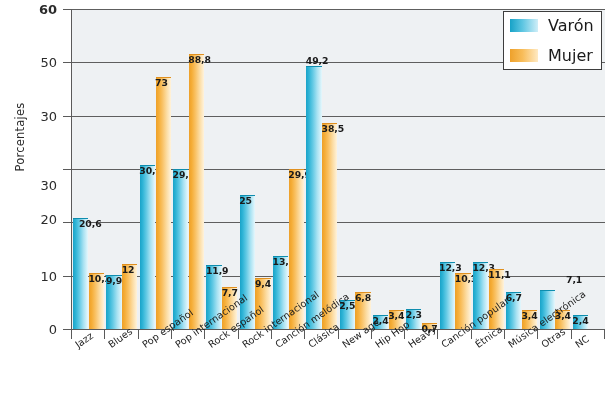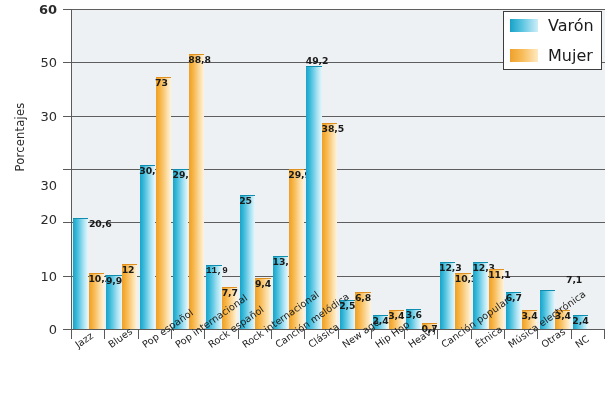--- a/index.html
+++ b/index.html
@@ -165,37 +165,37 @@
 
   <div class="plot-area">
     <div class="plot-inner" id="plot-inner">
         <div class="gridline" style="top: 266.667px;"></div>
         <div class="gridline" style="top: 213.333px;"></div>
         <div class="gridline" style="top: 160px;"></div>
         <div class="gridline" style="top: 106.667px;"></div>
         <div class="gridline" style="top: 53.3333px;"></div>
         <div class="gridline" style="top: 0px;"></div>
         <div class="bar male" style="left: 1.16594px; width: 15.1572px; height: 109.867px;"></div>
-        <div class="bar-label" style="left: 17px; top: 209.133px;">20,6</div>
+        <div class="bar-label" style="left: 7px; top: 209.133px;">20,6</div>
         <div class="bar female" style="left: 16.9231px; width: 15.1572px; height: 54.9333px;"></div>
         <div class="bar-label" style="left: 16.4234px; top: 264.067px;">10,3</div>
         <div class="bar male" style="left: 34.4784px; width: 15.1572px; height: 52.8px;"></div>
         <div class="bar-label" style="left: 33.9787px; top: 266.2px;">9,9</div>
         <div class="bar female" style="left: 50.2356px; width: 15.1572px; height: 64px;"></div>
         <div class="bar-label" style="left: 49.7359px; top: 255px;">12</div>
         <div class="bar male" style="left: 67.7909px; width: 15.1572px; height: 163.2px;"></div>
         <div class="bar-label" style="left: 67.2913px; top: 155.8px;">30,6</div>
         <div class="bar female" style="left: 83.5481px; width: 15.1572px; height: 250.667px;"></div>
         <div class="bar-label" style="left: 83.0484px; top: 68.3333px;">73</div>
         <div class="bar male" style="left: 101.103px; width: 15.1572px; height: 158.933px;"></div>
         <div class="bar-label" style="left: 100.604px; top: 160.067px;">29,8</div>
         <div class="bar female" style="left: 116.861px; width: 15.1572px; height: 273.6px;"></div>
         <div class="bar-label" style="left: 116.361px; top: 45.4px;">88,8</div>
         <div class="bar male" style="left: 134.416px; width: 15.1572px; height: 63.4667px;"></div>
-        <div class="bar-label" style="left: 133.916px; top: 255.533px; font-family: Liberation Mono, monospace;">11,9</div>
+        <div class="bar-label" style="left: 133.916px; top: 255.533px;">11,9</div>
         <div class="bar female" style="left: 150.173px; width: 15.1572px; height: 41.0667px;"></div>
         <div class="bar-label" style="left: 149.673px; top: 277.933px; text-align: right;">7,7</div>
         <div class="bar male" style="left: 167.728px; width: 15.1572px; height: 133.333px;"></div>
         <div class="bar-label" style="left: 167.229px; top: 185.667px;">25</div>
         <div class="bar female" style="left: 183.486px; width: 15.1572px; height: 50.1333px;"></div>
         <div class="bar-label" style="left: 182.986px; top: 268.867px;">9,4</div>
         <div class="bar male" style="left: 201.041px; width: 15.1572px; height: 72px;"></div>
         <div class="bar-label" style="left: 200.541px; top: 247px;">13,5</div>
         <div class="bar female" style="left: 216.798px; width: 15.1572px; height: 159.467px;"></div>
         <div class="bar-label" style="left: 216.298px; top: 159.533px;">29,9</div>
@@ -205,21 +205,21 @@
         <div class="bar-label" style="left: 249.611px; top: 113.667px;">38,5</div>
         <div class="bar male" style="left: 267.666px; width: 15.1572px; height: 27.7333px;"></div>
         <div class="bar-label" style="left: 267.166px; top: 291.267px;">2,5</div>
         <div class="bar female" style="left: 283.423px; width: 15.1572px; height: 36.2667px;"></div>
         <div class="bar-label" style="left: 282.923px; top: 282.733px;">6,8</div>
         <div class="bar male" style="left: 300.978px; width: 15.1572px; height: 12.8px;"></div>
         <div class="bar-label" style="left: 300.479px; top: 306.2px;">2,4</div>
         <div class="bar female" style="left: 316.736px; width: 15.1572px; height: 18.1333px;"></div>
         <div class="bar-label" style="left: 316.236px; top: 300.867px;">3,4</div>
         <div class="bar male" style="left: 334.291px; width: 15.1572px; height: 19.2px;"></div>
-        <div class="bar-label" style="left: 333.791px; top: 299.8px;">3,6</div>
+        <div class="bar-label" style="left: 333.791px; top: 299.8px;">2,3</div>
         <div class="bar female" style="left: 350.048px; width: 15.1572px; height: 4.8px;"></div>
         <div class="bar-label" style="left: 349.548px; top: 314.2px;">0,7</div>
         <div class="bar male" style="left: 367.603px; width: 15.1572px; height: 65.6px;"></div>
         <div class="bar-label" style="left: 367.104px; top: 253.4px;">12,3</div>
         <div class="bar female" style="left: 383.361px; width: 15.1572px; height: 54.9333px;"></div>
         <div class="bar-label" style="left: 382.861px; top: 264.067px;">10,3</div>
         <div class="bar male" style="left: 400.916px; width: 15.1572px; height: 65.6px;"></div>
         <div class="bar-label" style="left: 400.416px; top: 253.4px;">12,3</div>
         <div class="bar female" style="left: 416.673px; width: 15.1572px; height: 59.2px;"></div>
         <div class="bar-label" style="left: 416.173px; top: 259.8px;">11,1</div>

